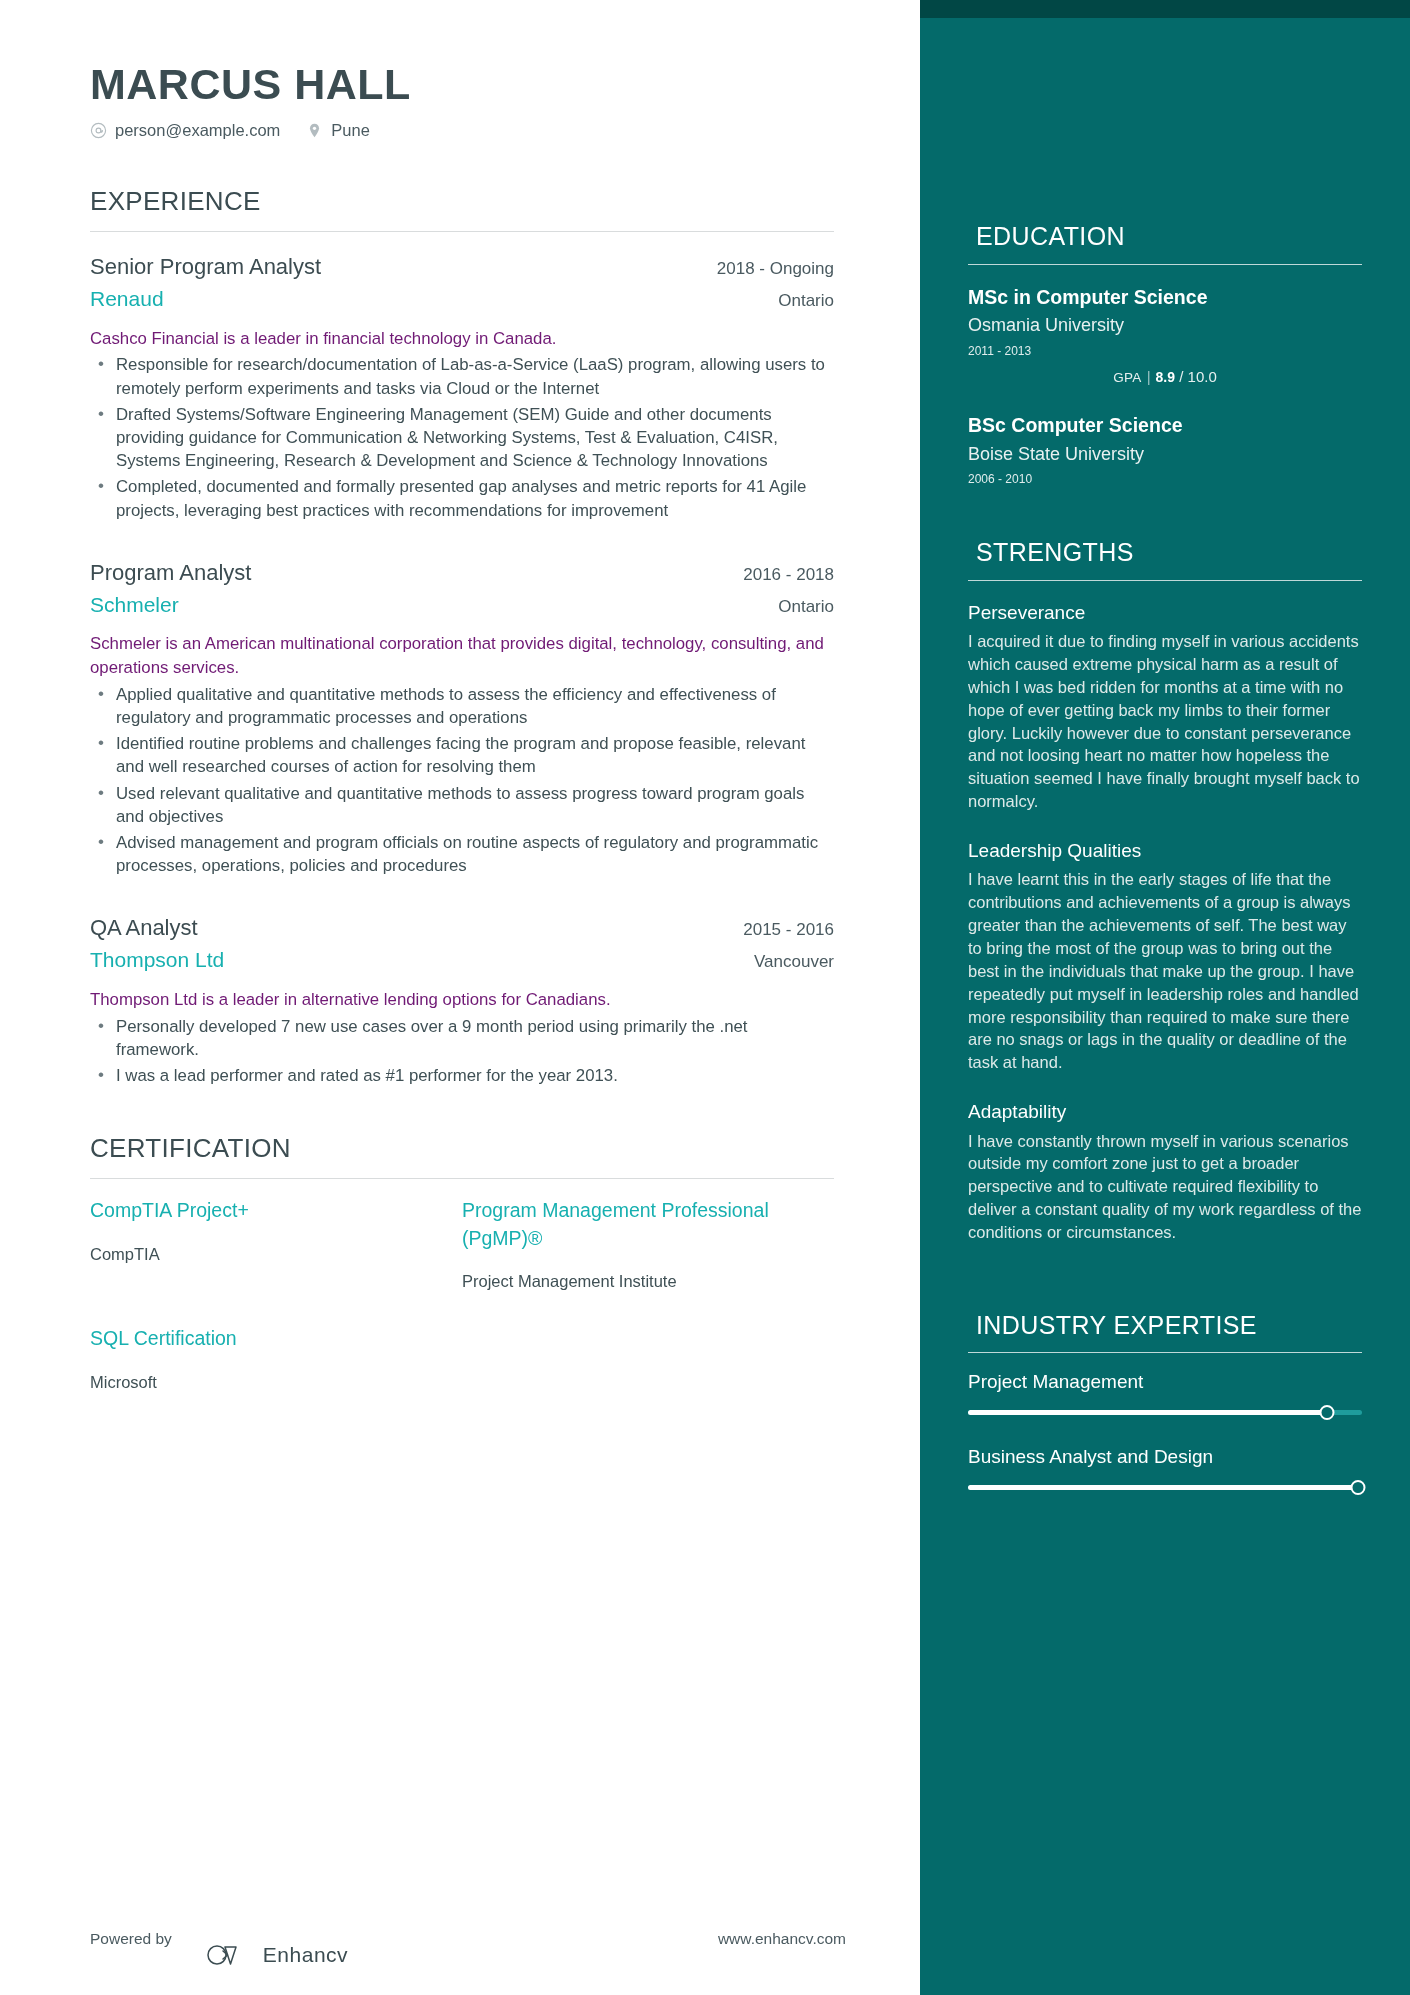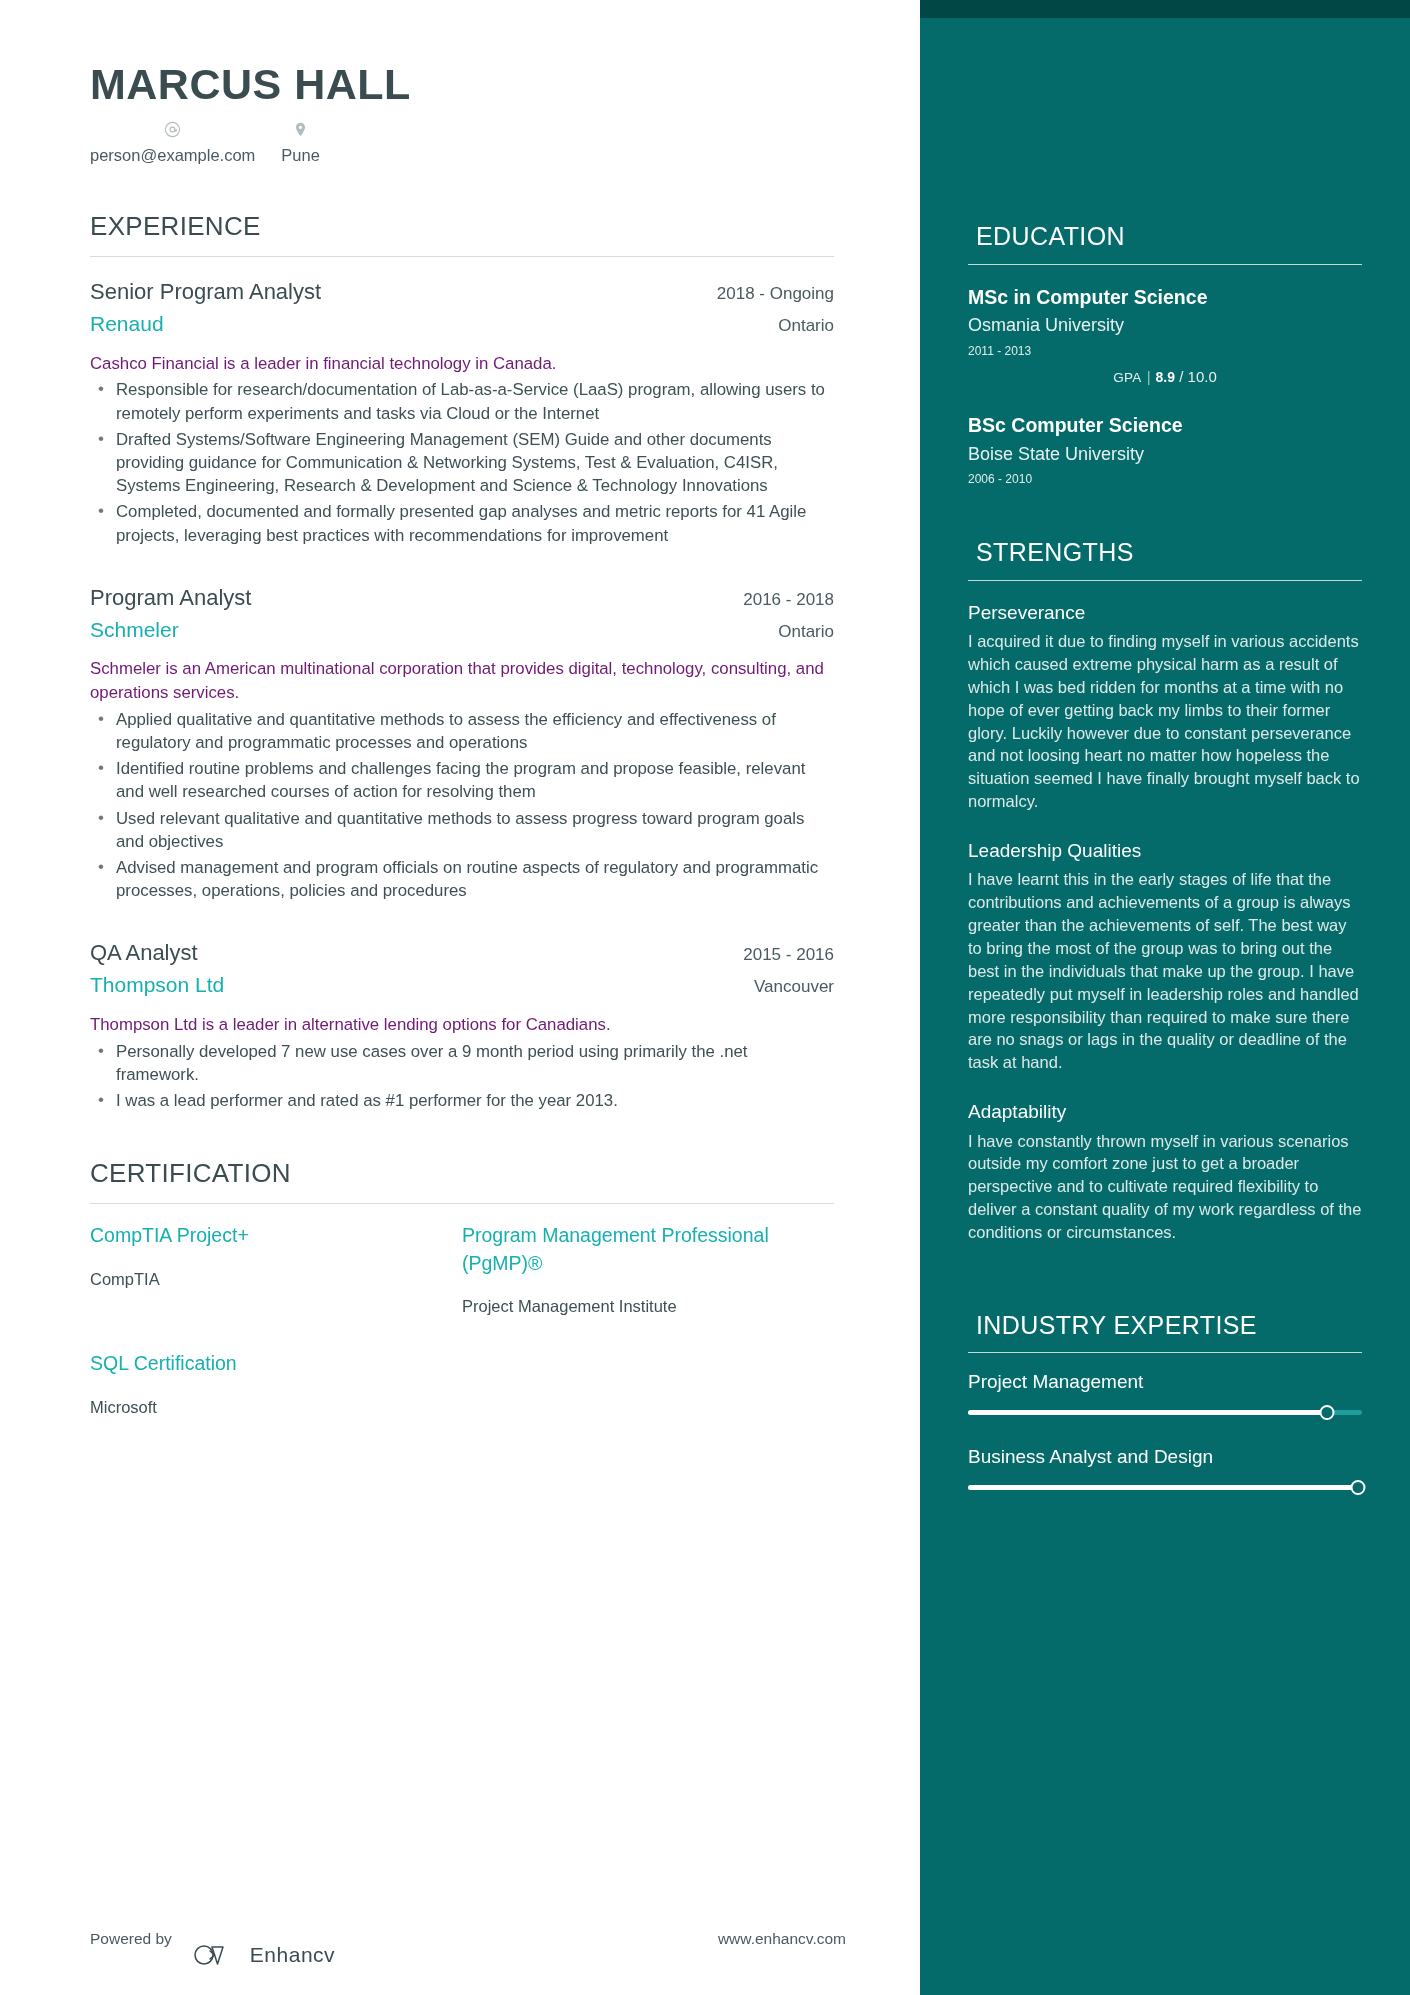--- a/index.html
+++ b/index.html
@@ -62,21 +62,21 @@
   }
 
   
   .main { position:absolute; top:0; left:0; width:908px; height:1995px; padding: 62px 74px 0 90px; }
 
   .name {
     font-size: 43px; font-weight: 700; color:#3b4c51; letter-spacing: .5px;
     line-height: 1.05; margin-bottom: 14px;
   }
   .contact-row { display:flex; align-items:center; gap: 26px; }
-  .contact-item { display:flex; align-items:center; gap:8px; color:#4a5a60; font-size:16.5px;flex-direction:column; }
+  .contact-item { display:flex; align-items:center; gap:8px; color:#4a5a60; font-size:16.5px; }
   .ci-icon { width:17px; height:17px; flex:0 0 auto; display:block; opacity:.75; }
 
   .sec { margin-top: 46px; }
   .sec-title { font-size:26px; color:#3b4c51; font-weight:400; letter-spacing:.3px; }
   .sec-rule { height:1px; background:#d9dcdd; margin:14px 0 18px 0; }
 
   .job { margin-bottom: 34px; }
   .job-row { display:flex; justify-content:space-between; align-items:baseline; }
   .job-title { font-size:22px; color:#3c4c51; font-weight:400; line-height:1.5; }
   .job-date { font-size:17px; color:#4a5a60; }
@@ -95,21 +95,21 @@
   .cert-grid { display:flex; flex-wrap:wrap; }
   .cert-item { width:50%; margin-bottom:34px; padding-right:24px; }
   .cert-name { font-size:19.5px; color:#17b0b0; line-height:1.42; }
   .cert-org  { font-size:16.5px; color:#3f5055; margin-top:20px; }
 
   
   .footer {
     position:absolute; left:0; bottom:0; width:920px; height:112px;
     display:flex; align-items:center; padding: 0 74px 0 90px;
   }
-  .powered { display:flex; align-items:center; gap:20px; }
+  .powered { display:flex; align-items:center; gap:33px; }
   .powered-label { font-size:15.5px; color:#4a5a60; }
   .enhancv-logo { display:flex; align-items:center; gap:10px;margin-top:32px; }
   .enhancv-word { font-size:21px; color:#3b4c51; letter-spacing:.5px; }
   .footer-url { margin-left:auto; font-size:15.5px; color:#4a5a60; }
 </style>
 </head>
 <body>
 
 <div class="page">
 

